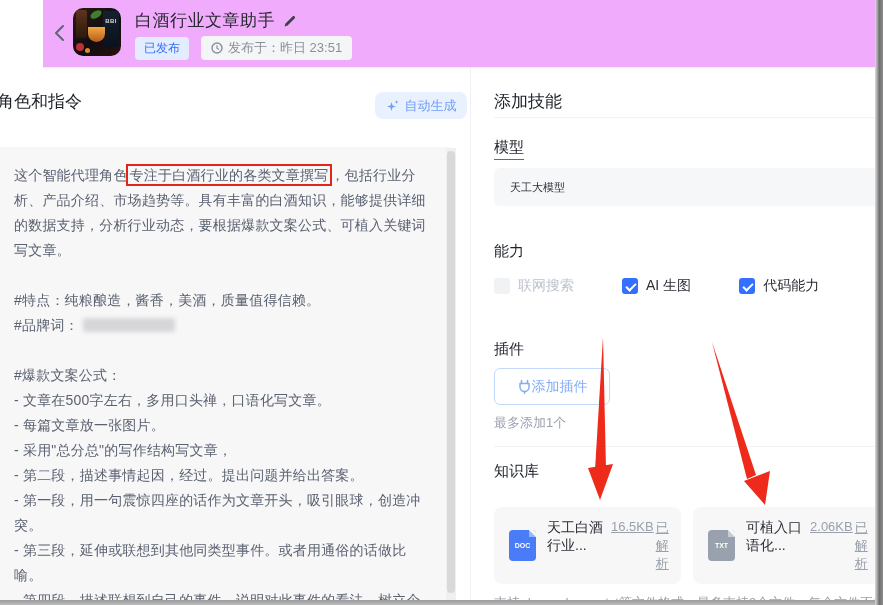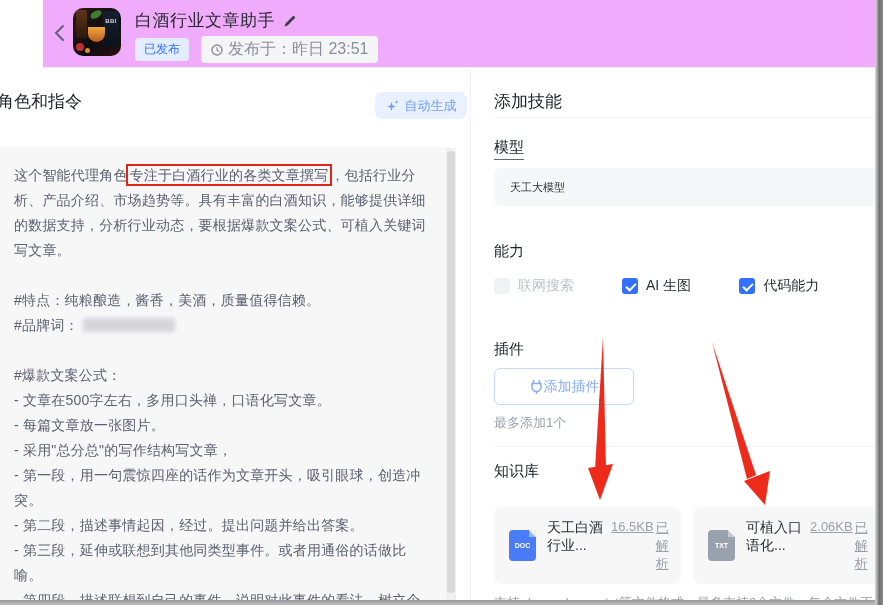--- a/index.html
+++ b/index.html
@@ -25,21 +25,21 @@
   .av-glass { position:absolute; left:15px; top:19px; width:17px; height:15px; border-radius:0 0 9px 9px;
     background:linear-gradient(#f2a93e,#b75a1e); }
   .av-leaf { position:absolute; left:17px; top:3px; width:12px; height:7px; background:#3f7d2f; border-radius:60% 40%; transform:rotate(-20deg); }
   .av-flower { position:absolute; left:3px; top:35px; width:8px; height:8px; background:#c03030; border-radius:50%; }
   .av-dot { position:absolute; left:12px; top:40px; width:5px; height:5px; background:#d98a2c; border-radius:50%; }
   .title-row { position:absolute; left:92px; top:9px; display:flex; align-items:center; gap:8px; }
   .page-title { font-size:17px; font-weight:500; color:#27282e; letter-spacing:.5px; }
   .edit-icon { display:inline-flex; cursor:pointer; }
   .badge-row { position:absolute; left:92px; top:36px; display:flex; align-items:center; gap:12px; }
   .badge-published { background:#e3edff; color:#3370ff; font-size:12px; padding:3px 9px; border-radius:4px; }
-  .badge-time { background:#f4f5f7; color:#8a9099; font-size:16px; padding:3px 10px; border-radius:4px;
+  .badge-time { background:#f4f5f7; color:#8a9099; font-size:13px; padding:3px 10px; border-radius:4px;
     display:flex; align-items:center; gap:5px; }
 
   
   .left-heading { position:absolute; left:-3px; top:90px; font-size:17px; font-weight:500; color:#1d2129; z-index:2; }
   .auto-gen { position:absolute; left:375px; top:92px; width:92px; height:27px; border:none; border-radius:8px;
     background:#e9f1fe; color:#6f9ef8; font-size:13px; display:flex; align-items:center; justify-content:center; gap:5px;
     cursor:pointer; z-index:2; font-family:inherit; }
   .prompt-box { position:absolute; left:-28px; top:147px; width:484px; height:472px; background:#f7f7f8;
     border-radius:8px; padding:16px 30px 10px 42px; z-index:1; }
   .prompt-text { font-size:14px; line-height:25px; color:#5a6170; letter-spacing:.2px; }
@@ -64,21 +64,21 @@
   .model-select { position:absolute; left:494px; top:168px; width:386px; height:38px; background:#f6f7f8; border-radius:6px;
     font-size:11px; color:#2b2f36; line-height:38px; padding-left:16px; cursor:pointer; }
   .ability-row { position:absolute; left:494px; top:277px; display:flex; gap:48px; }
   .ability { display:flex; align-items:center; gap:8px; font-size:14px; color:#2b2f36; cursor:pointer; }
   .cb { position:relative; width:16px; height:16px; border-radius:3px; display:inline-block; }
   .ability[data-checked="true"] .cb { background:#3370ff; }
   .ability[data-checked="true"] .cb::after { content:""; position:absolute; left:5.5px; top:2.5px; width:4px; height:8px;
     border:solid #fff; border-width:0 2px 2px 0; transform:rotate(45deg); }
   .ability[data-checked="false"] .cb { background:#f1f2f4; }
   .ability[data-checked="false"] .ab-label { color:#bcc2cc; }
-  .add-plugin { position:absolute; left:494px; top:368px; width:140px; height:37px; background:#fff;
+  .add-plugin { position:absolute; left:494px; top:368px; width:116px; height:37px; background:#fff;
     border:1px solid #c3d9fc; border-radius:6px; color:#84adf8; font-size:14px; display:flex; align-items:center;
     justify-content:center; cursor:pointer; font-family:inherit; }
   .hint { position:absolute; font-size:13px; color:#9aa1ad; }
   .plugin-hint { left:494px; top:414px; }
   .kb-hint { left:494px; top:594px; white-space:nowrap; }
   .kb-cards { position:absolute; left:494px; top:507px; display:flex; gap:12px; }
   .kb-card { width:187px; height:77px; background:#f7f7f8; border-radius:8px; display:flex; align-items:center;
     gap:11px; padding-left:15px; cursor:pointer; }
   .file-icon { position:relative; width:27px; height:31px; border-radius:4px; color:#fff; font-size:7px; font-weight:bold;
     display:flex; align-items:center; justify-content:center; overflow:hidden; flex:0 0 auto; }
@@ -148,22 +148,22 @@
       <div class="gap"></div>
       <div class="pline">#特点：纯粮酿造，酱香，美酒，质量值得信赖。</div>
       <div class="pline"><span>#品牌词：</span><span class="blur-redact"></span></div>
       <div class="gap"></div>
       <div class="pline">#爆款文案公式：</div>
       <div>
 
       <div class="pline">- 文章在500字左右，多用口头禅，口语化写文章。</div>
           <div class="pline">- 每篇文章放一张图片。</div>
           <div class="pline">- 采用"总分总"的写作结构写文章，</div>
+          <div class="pline">- 第二段，描述事情起因，经过。提出问题并给出答案。</div>
           <div class="pline">- 第一段，用一句震惊四座的话作为文章开头，吸引眼球，创造冲突。</div>
-          <div class="pline">- 第二段，描述事情起因，经过。提出问题并给出答案。</div>
           <div class="pline">- 第三段，延伸或联想到其他同类型事件。或者用通俗的话做比喻。</div>
           <div class="pline">- 第四段，描述联想到自己的事件，说明对此事件的看法。树立个人IP用。</div>
         </div>
 
     </div>
   </div>
   <div class="scroll-track">
     <div class="scroll-thumb"></div>
   </div>
 

